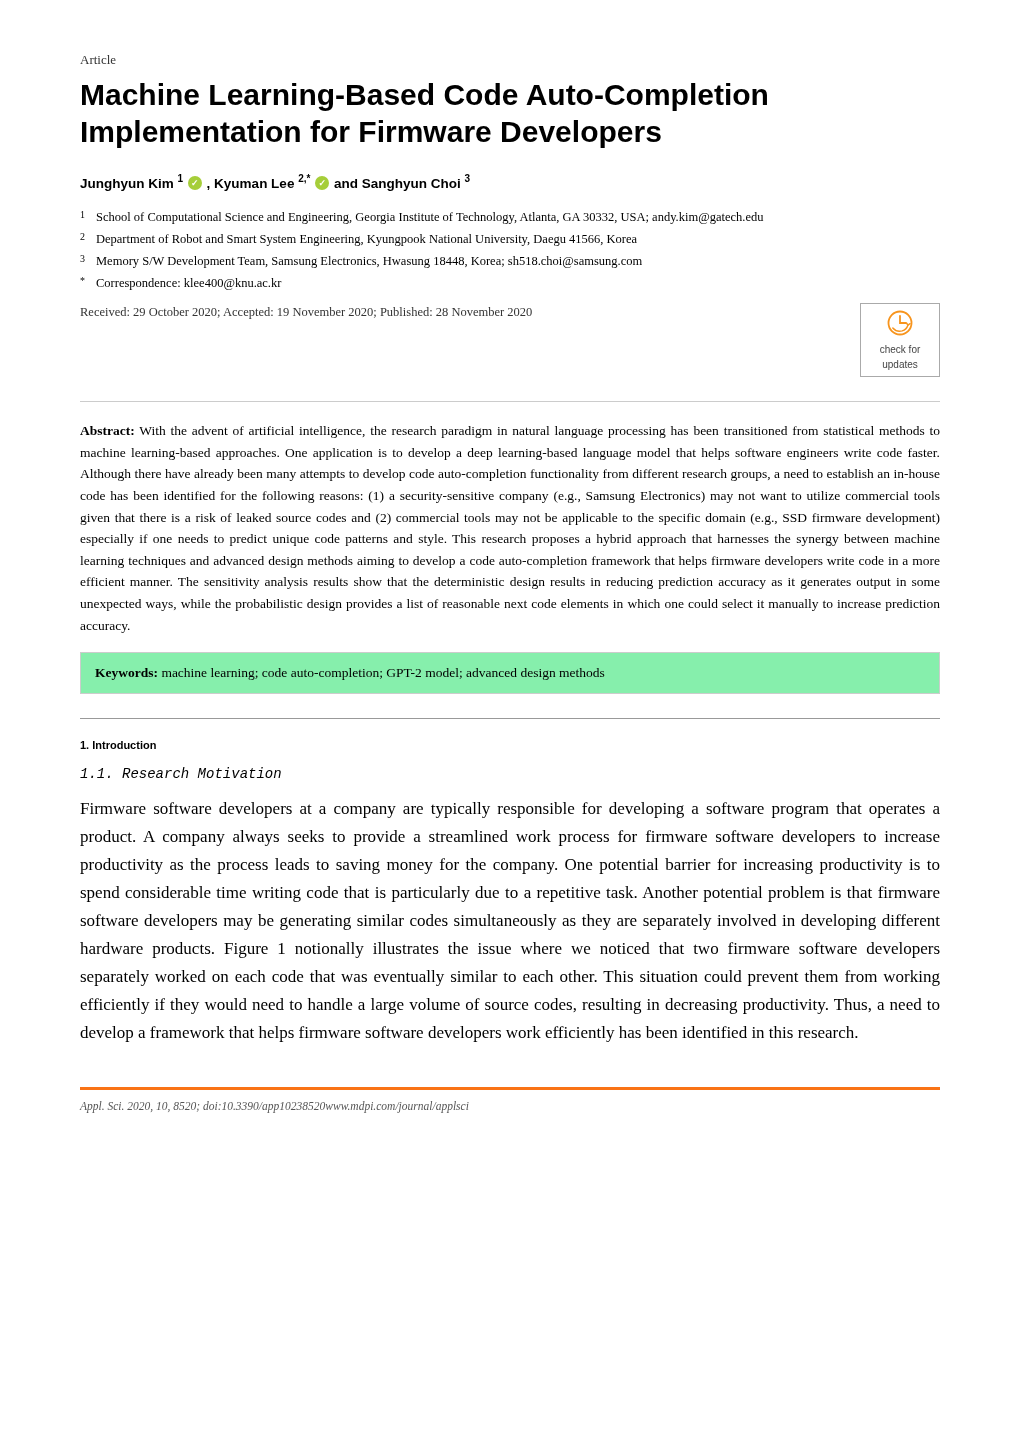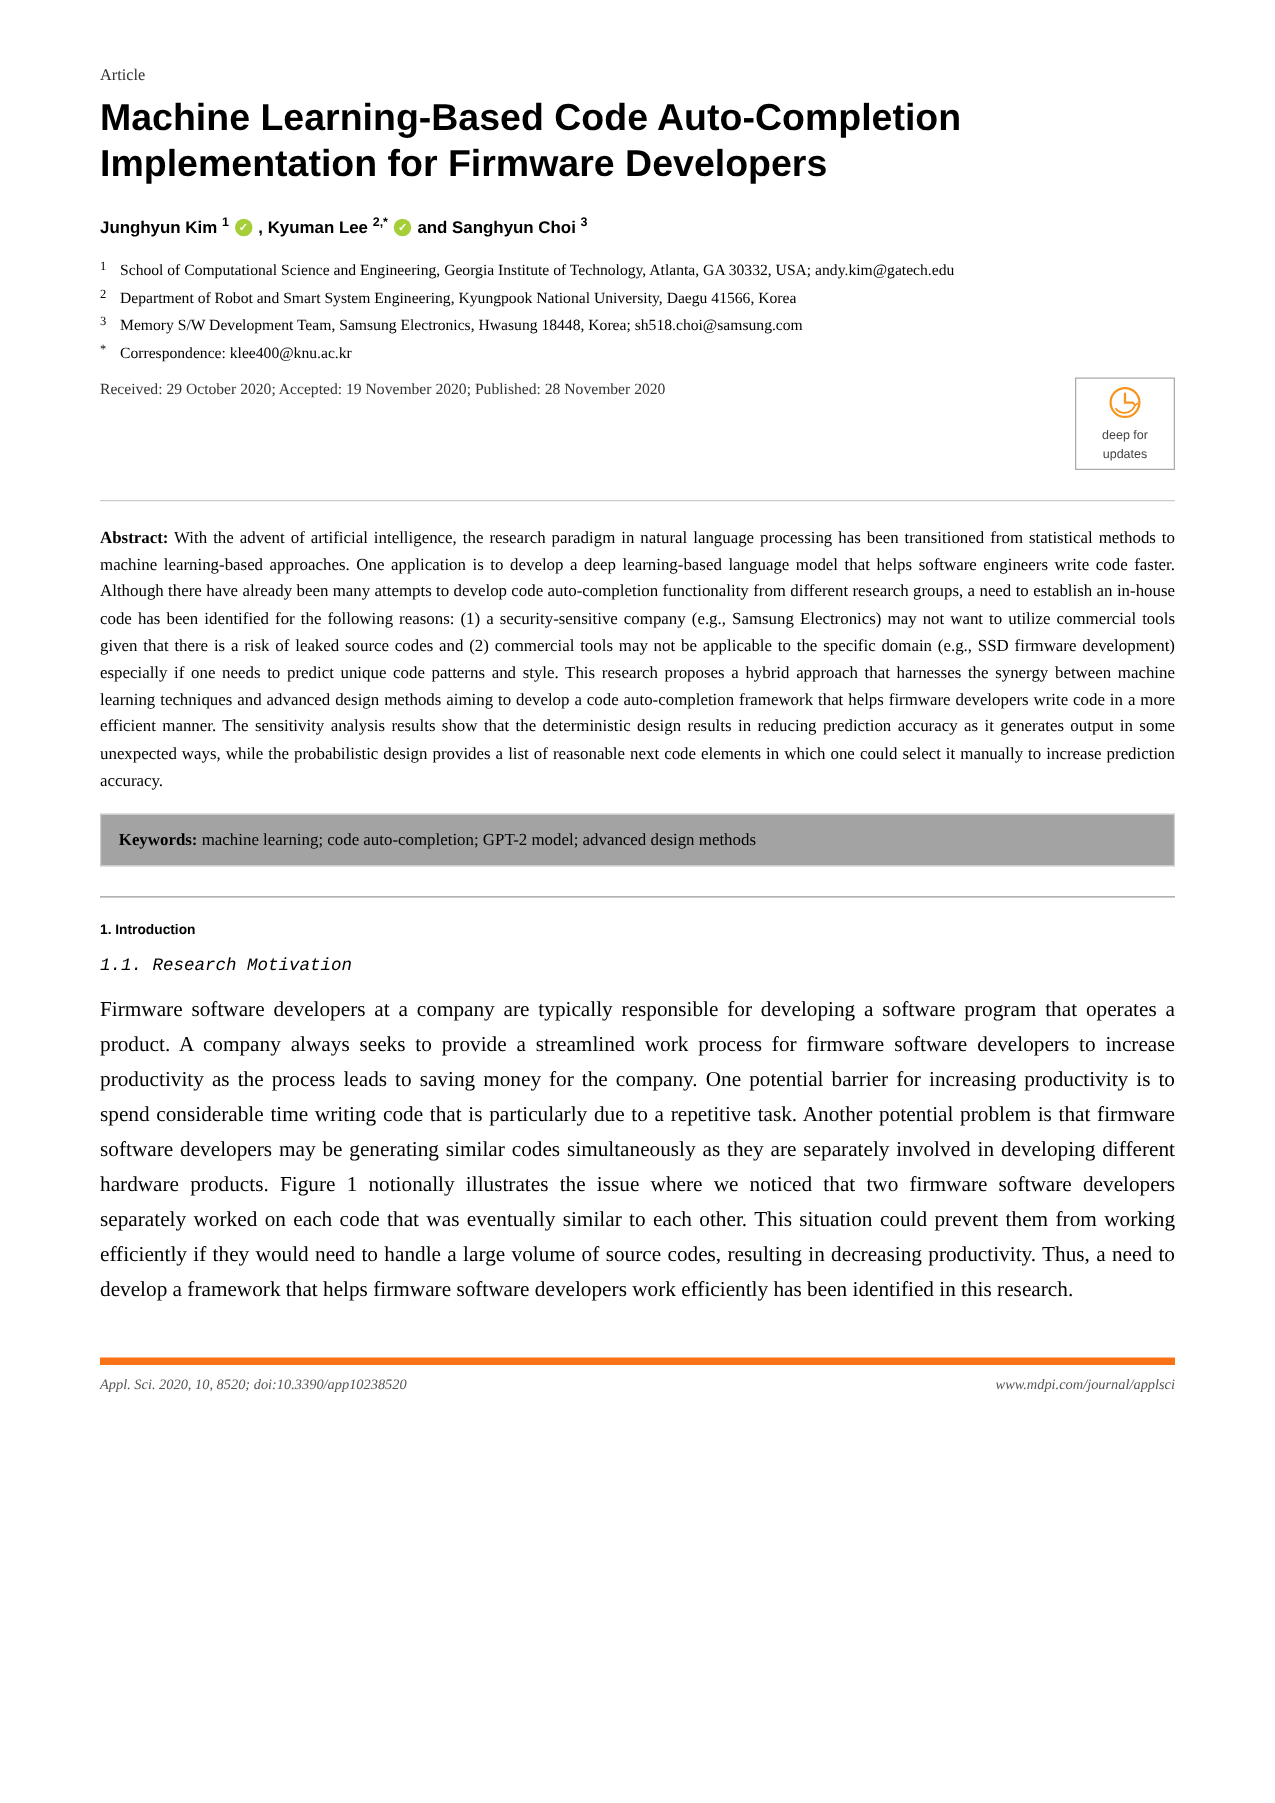--- a/index.html
+++ b/index.html
@@ -163,21 +163,21 @@
       line-height: 1.6;
     }
     .abstract-label {
       font-weight: bold;
     }
     .keywords-section {
       font-size: 13.5px;
       margin-bottom: 24px;
       border: 1px solid #ccc;
       padding: 10px 14px;
-      background: #a3a3a3;
+      background: #86efac;
     }
     .keywords-label {
       font-weight: bold;
     }
     .divider {
       border: none;
       border-top: 1px solid #999;
       margin: 18px 0;
     }
     .section-title {
@@ -196,24 +196,24 @@
       font-size: 17px;
       text-align: justify;
       line-height: 1.65;
       margin-bottom: 12px;
     }
     .figure-ref {
       color: #000;
     }
     .footer-bar {
       margin-top: 40px;
-      border-top: 6px solid #f97316;
+      border-top: 3px solid #f97316;
       padding-top: 8px;
       display: flex;
-      justify-content: space-between;
+      justify-content: flex-start;
       font-size: 11.5px;
       color: #555;
       font-style: italic;
     }
   </style>
 </head>
 <body>
 
 <div class="page">
 
@@ -257,21 +257,21 @@
   <div class="dates-row">
     <div class="dates-text">Received: 29 October 2020; Accepted: 19 November 2020; Published: 28 November 2020</div>
     <div class="check-updates-badge">
 
       <svg class="check-updates-icon" viewBox="0 0 50 38" xmlns="http://www.w3.org/2000/svg">
         <circle cx="25" cy="19" r="16" fill="none" stroke="#f7941d" stroke-width="2.5"></circle>
         <path d="M25 9 L25 19 L33 19" fill="none" stroke="#f7941d" stroke-width="2.5" stroke-linecap="round"></path>
         <path d="M15 26 Q20 32 28 30 Q34 28 36 22" fill="none" stroke="#f7941d" stroke-width="2" stroke-linecap="round"></path>
         <polyline points="34,19 36,22 39,20" fill="none" stroke="#f7941d" stroke-width="2" stroke-linecap="round" stroke-linejoin="round"></polyline>
       </svg>
-      <span>deep for</span>
+      <span>check for</span>
       <span>updates</span>
     </div>
   </div>
 
   <div class="abstract-section">
     <span class="abstract-label">Abstract:</span><span> With the advent of artificial intelligence, the research paradigm in natural language processing has been transitioned from statistical methods to machine learning-based approaches. One application is to develop a deep learning-based language model that helps software engineers write code faster. Although there have already been many attempts to develop code auto-completion functionality from different research groups, a need to establish an in-house code has been identified for the following reasons: (1) a security-sensitive company (e.g., Samsung Electronics) may not want to utilize commercial tools given that there is a risk of leaked source codes and (2) commercial tools may not be applicable to the specific domain (e.g., SSD firmware development) especially if one needs to predict unique code patterns and style. This research proposes a hybrid approach that harnesses the synergy between machine learning techniques and advanced design methods aiming to develop a code auto-completion framework that helps firmware developers write code in a more efficient manner. The sensitivity analysis results show that the deterministic design results in reducing prediction accuracy as it generates output in some unexpected ways, while the probabilistic design provides a list of reasonable next code elements in which one could select it manually to increase prediction accuracy.</span>
   </div>
 
   <div class="keywords-section">
     <span class="keywords-label">Keywords:</span><span> machine learning; code auto-completion; GPT-2 model; advanced design methods</span>

